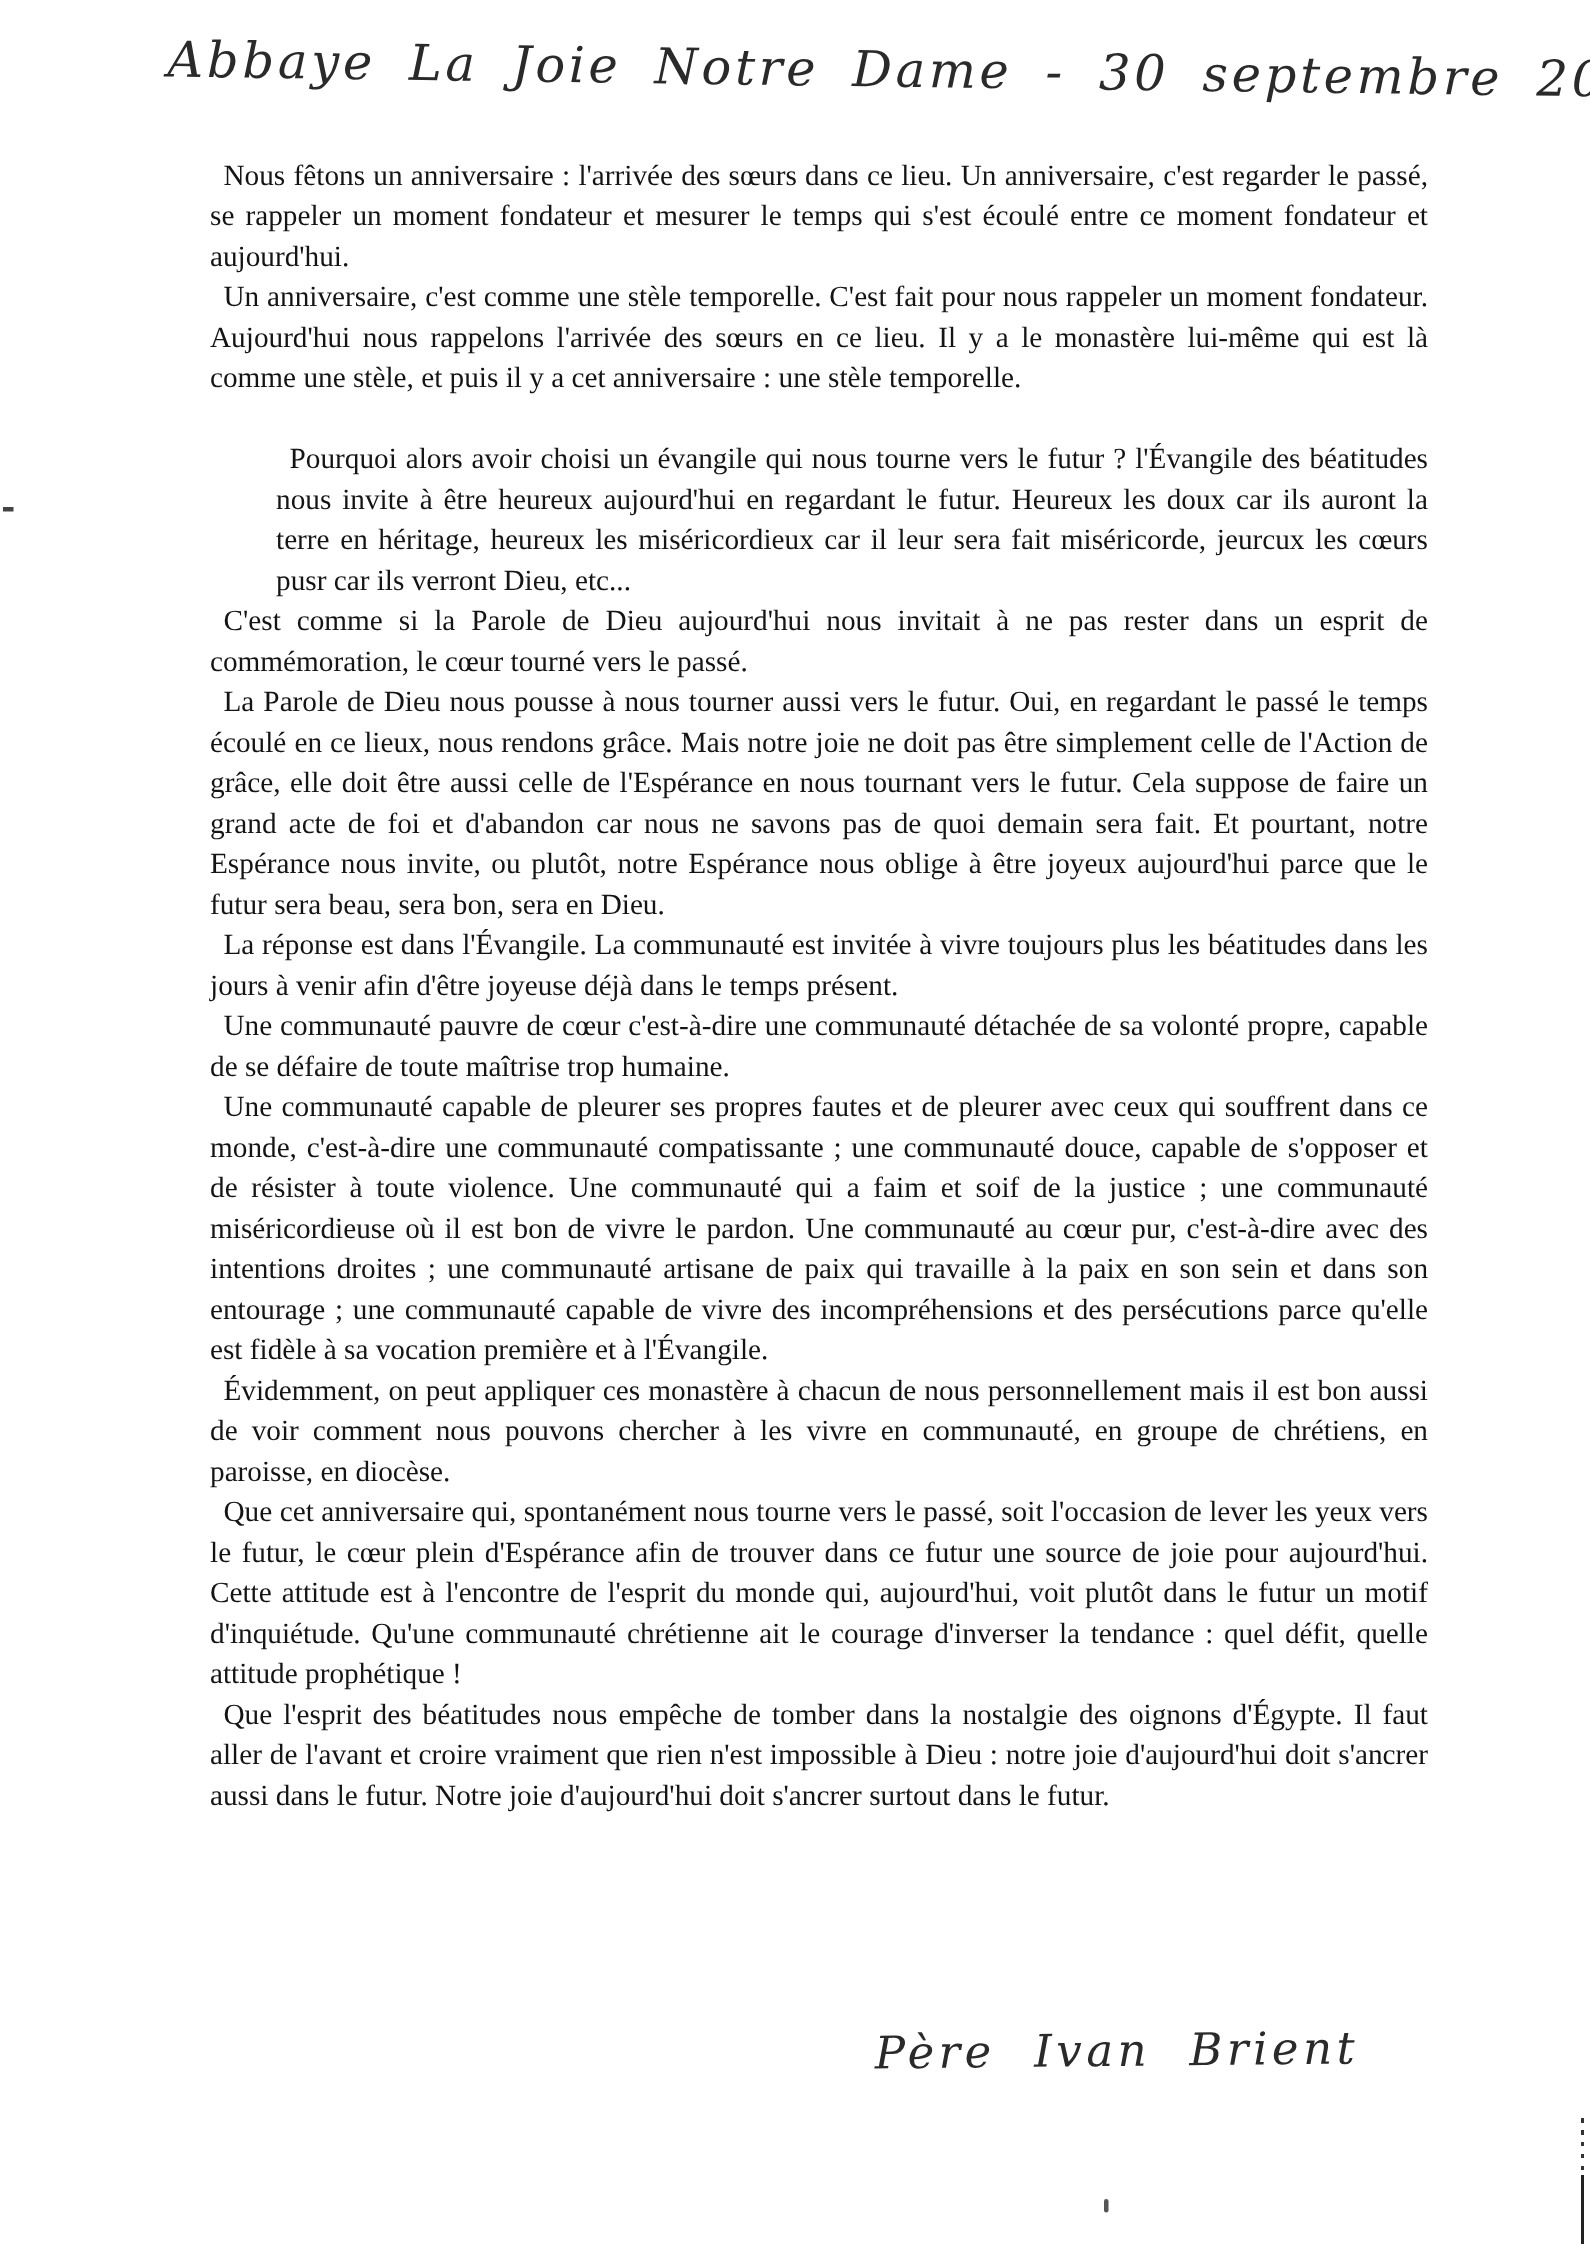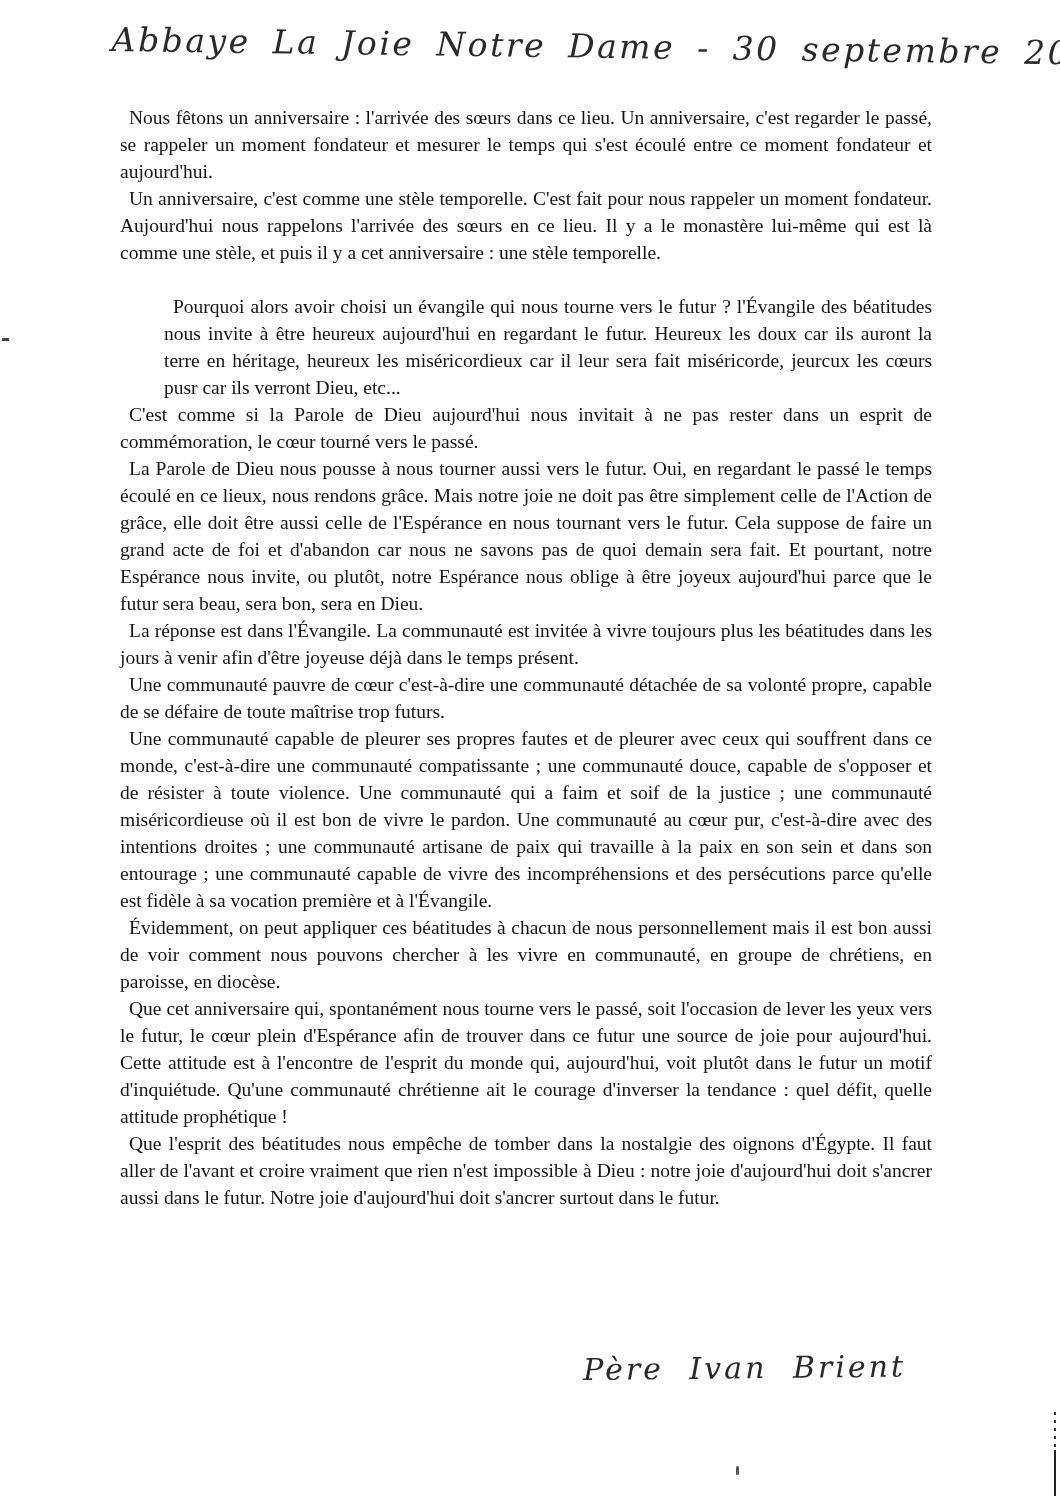--- a/index.html
+++ b/index.html
@@ -24,21 +24,21 @@
     left: 112px;
     top: 20px;
     font-size: 33px;
     letter-spacing: 2.5px;
     word-spacing: 9px;
     transform: rotate(0.8deg);
     transform-origin: left top;
   }
   .body-text {
     position: absolute;
-    left: 120px;
+    left: 140px;
     top: 104px;
     width: 812px;
     font-size: 19.5px;
     line-height: 27px;
     text-align: justify;
   }
   .body-text p { margin: 0; text-indent: 9px; }
   .body-text p.gap { margin-top: 27px; margin-left: 44px; }
   .signature {
     position: absolute;
@@ -70,23 +70,23 @@
 
   <div class="hand title">Abbaye La Joie Notre Dame - 30 septembre 2023</div>
 
   <div class="body-text">
     <p>Nous fêtons un anniversaire : l'arrivée des sœurs dans ce lieu. Un anniversaire, c'est regarder le passé, se rappeler un moment fondateur et mesurer le temps qui s'est écoulé entre ce moment fondateur et aujourd'hui.</p>
     <p>Un anniversaire, c'est comme une stèle temporelle. C'est fait pour nous rappeler un moment fondateur. Aujourd'hui nous rappelons l'arrivée des sœurs en ce lieu. Il y a le monastère lui-même qui est là comme une stèle, et puis il y a cet anniversaire : une stèle temporelle.</p>
     <p class="gap">Pourquoi alors avoir choisi un évangile qui nous tourne vers le futur ? l'Évangile des béatitudes nous invite à être heureux aujourd'hui en regardant le futur. Heureux les doux car ils auront la terre en héritage, heureux les miséricordieux car il leur sera fait miséricorde, jeurcux les cœurs pusr car ils verront Dieu, etc...</p>
     <p>C'est comme si la Parole de Dieu aujourd'hui nous invitait à ne pas rester dans un esprit de commémoration, le cœur tourné vers le passé.</p>
     <p>La Parole de Dieu nous pousse à nous tourner aussi vers le futur.  Oui, en regardant le passé le temps écoulé en ce lieux, nous rendons grâce. Mais notre joie ne doit pas être simplement celle de l'Action de grâce, elle doit être aussi celle de l'Espérance en nous tournant vers le futur. Cela suppose de faire un grand acte de foi et d'abandon car nous ne savons pas de quoi demain sera fait. Et pourtant, notre Espérance nous invite, ou plutôt, notre Espérance nous oblige à être joyeux aujourd'hui parce que le futur sera beau, sera bon, sera en Dieu.</p>
     <p>La réponse est dans l'Évangile. La communauté est invitée à vivre toujours plus les béatitudes dans les jours à venir afin d'être joyeuse déjà dans le temps présent.</p>
-    <p>Une communauté pauvre de cœur c'est-à-dire une communauté détachée de sa volonté propre, capable de se défaire de toute maîtrise trop futurs.</p>
+    <p>Une communauté pauvre de cœur c'est-à-dire une communauté détachée de sa volonté propre, capable de se défaire de toute maîtrise trop humaine.</p>
     <p>Une communauté capable de pleurer ses propres fautes et de pleurer avec ceux qui souffrent dans ce monde, c'est-à-dire une communauté compatissante ; une communauté douce, capable de s'opposer et de résister à toute violence. Une communauté qui a faim et soif de la justice ; une communauté miséricordieuse où il est bon de vivre le pardon. Une communauté au cœur pur, c'est-à-dire avec des intentions droites ; une communauté artisane de paix qui travaille à la paix en son sein et dans son entourage ; une communauté capable de vivre des incompréhensions et des persécutions parce qu'elle est fidèle à  sa vocation première et  à l'Évangile.</p>
-    <p>Évidemment, on peut appliquer ces béatitudes à chacun de nous personnellement mais il est bon aussi de voir comment nous pouvons chercher à les vivre en communauté, en groupe de chrétiens, en paroisse, en diocèse.</p>
+    <p>Évidemment, on peut appliquer ces monastère à chacun de nous personnellement mais il est bon aussi de voir comment nous pouvons chercher à les vivre en communauté, en groupe de chrétiens, en paroisse, en diocèse.</p>
     <p>Que cet anniversaire qui, spontanément nous tourne vers le passé, soit l'occasion de lever les yeux vers le futur, le cœur plein d'Espérance afin de trouver dans ce futur une source de joie pour aujourd'hui. Cette attitude est à l'encontre de l'esprit du monde qui, aujourd'hui, voit plutôt dans le futur un motif d'inquiétude. Qu'une communauté chrétienne ait le courage d'inverser la tendance : quel défit, quelle attitude prophétique !</p>
     <p>Que l'esprit des béatitudes nous empêche de tomber dans la nostalgie des oignons d'Égypte. Il faut aller de l'avant et croire vraiment que rien n'est impossible à Dieu : notre joie d'aujourd'hui doit s'ancrer aussi dans le futur. Notre joie d'aujourd'hui doit s'ancrer surtout dans le futur.</p>
   </div>
 
   <div class="hand signature">Père Ivan Brient</div>
 
   <div class="edge-line dotted"></div>
   <div class="edge-line solid"></div>
   <div class="speck s1"></div>
   <div class="speck s2"></div>

